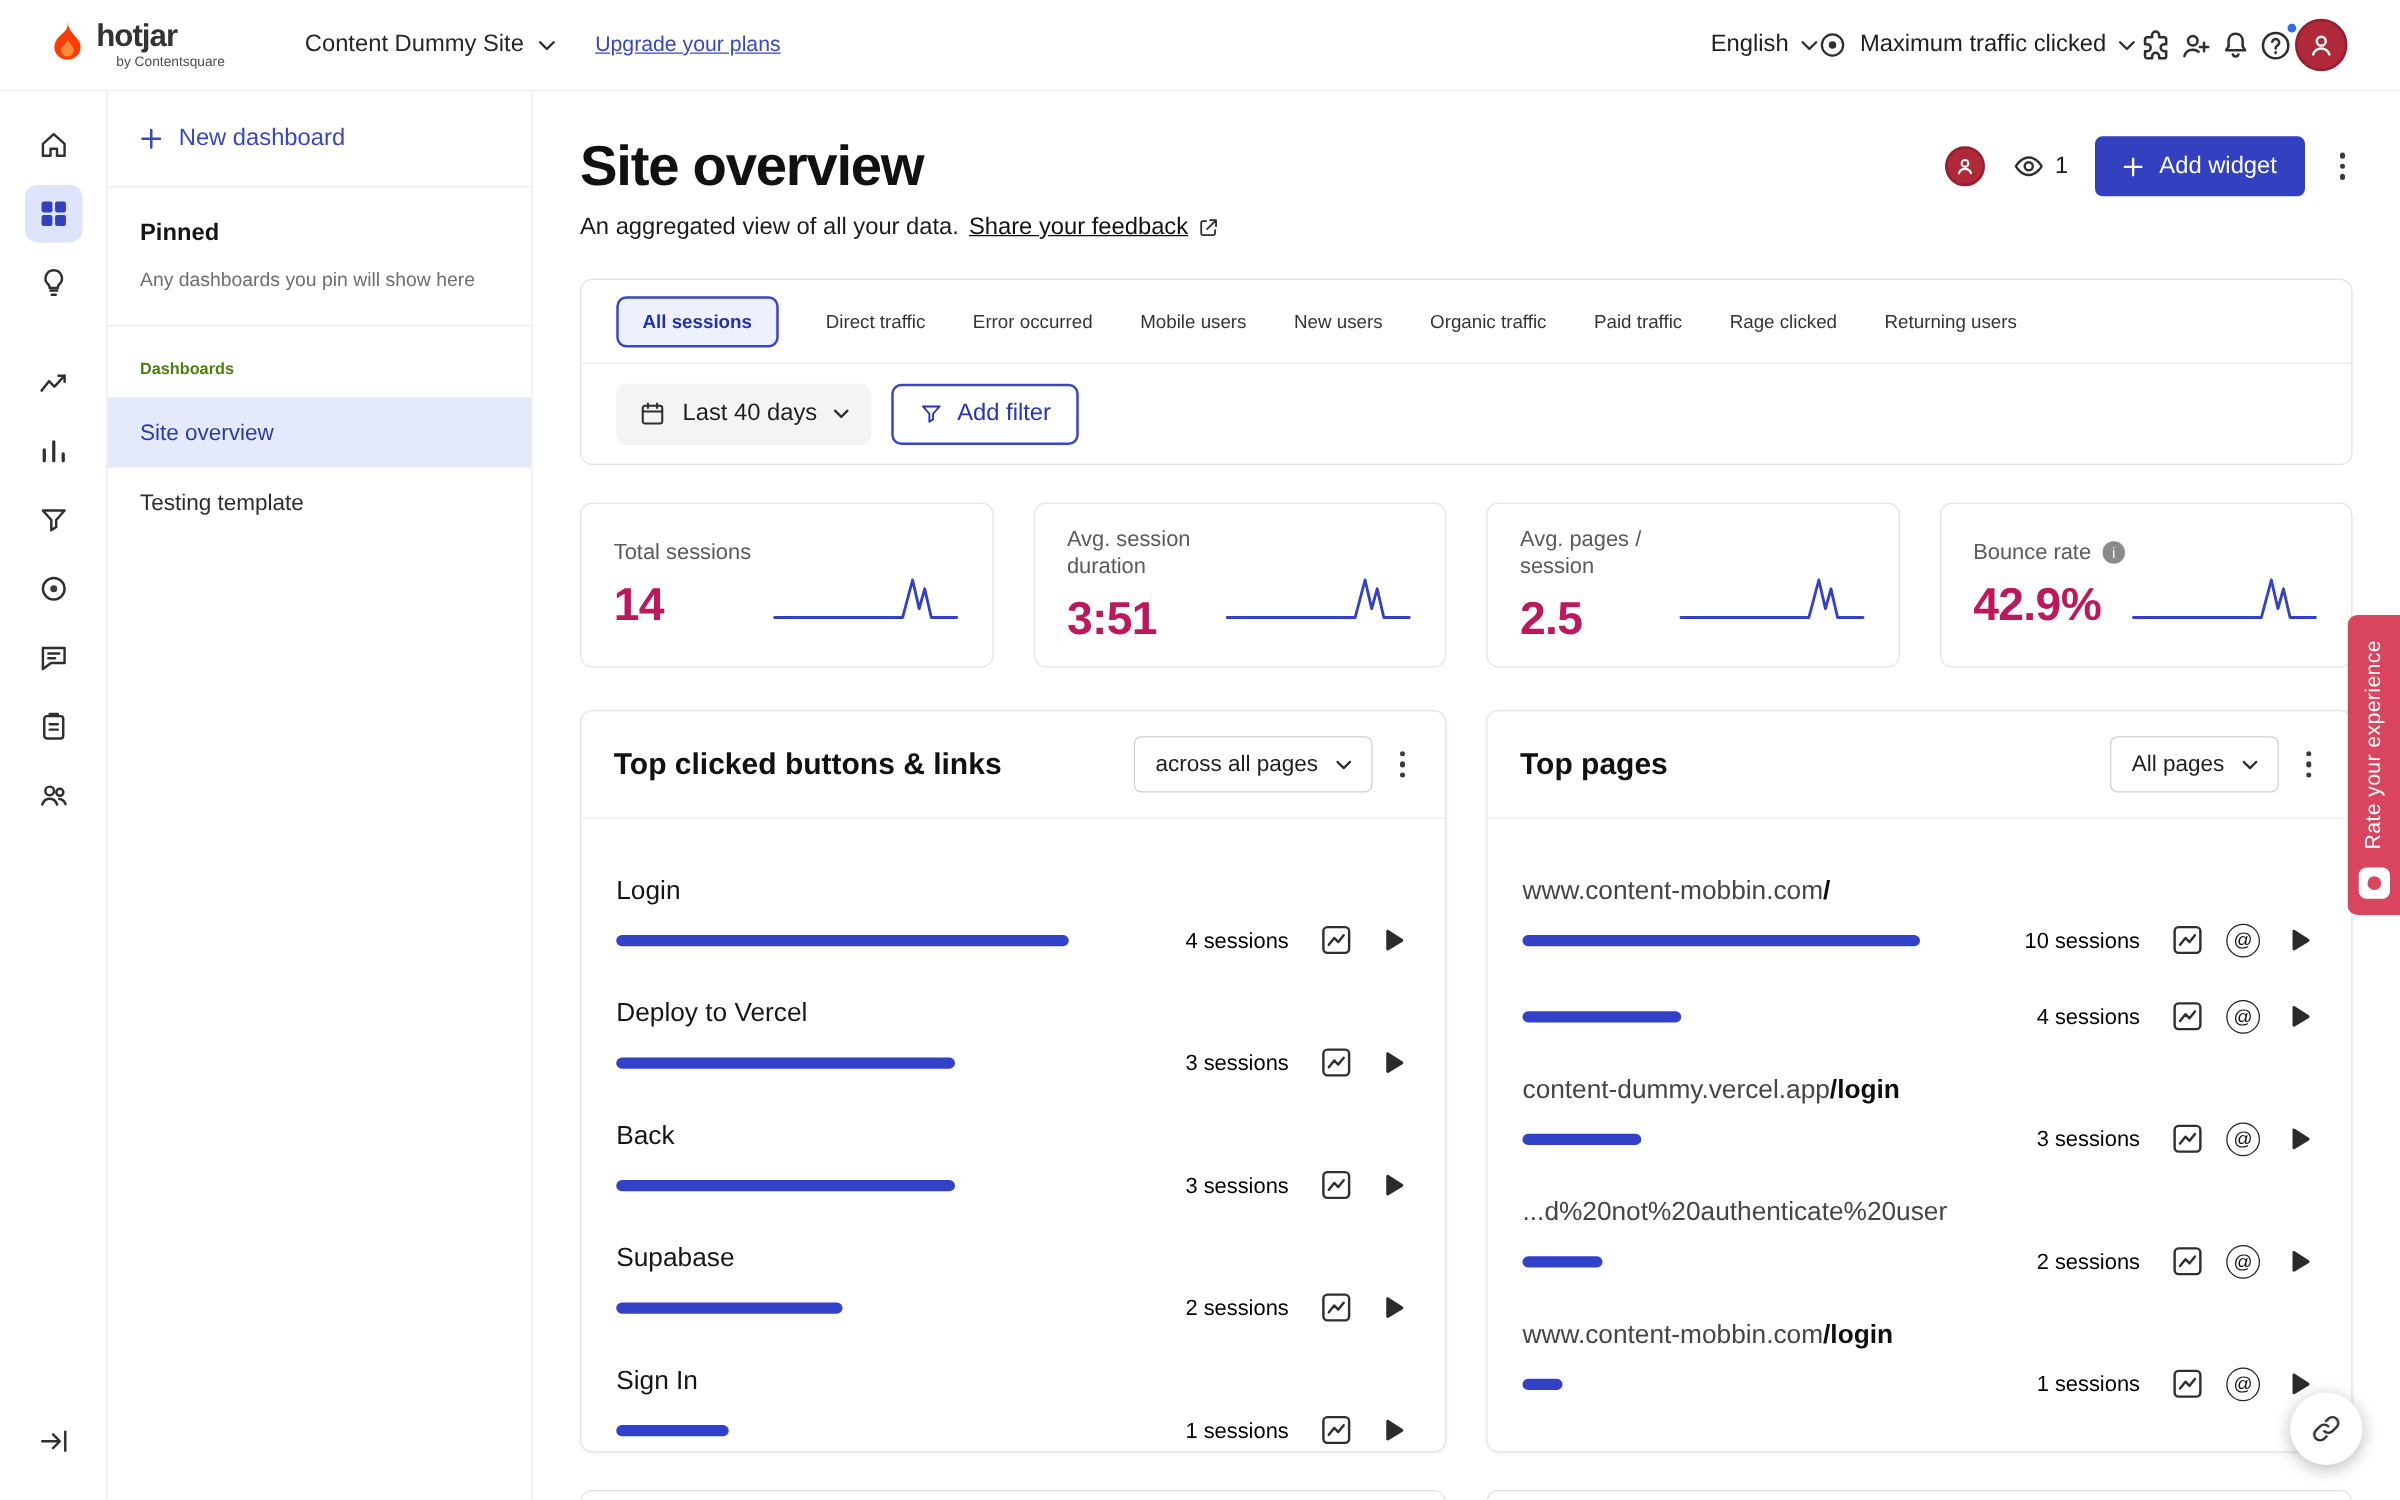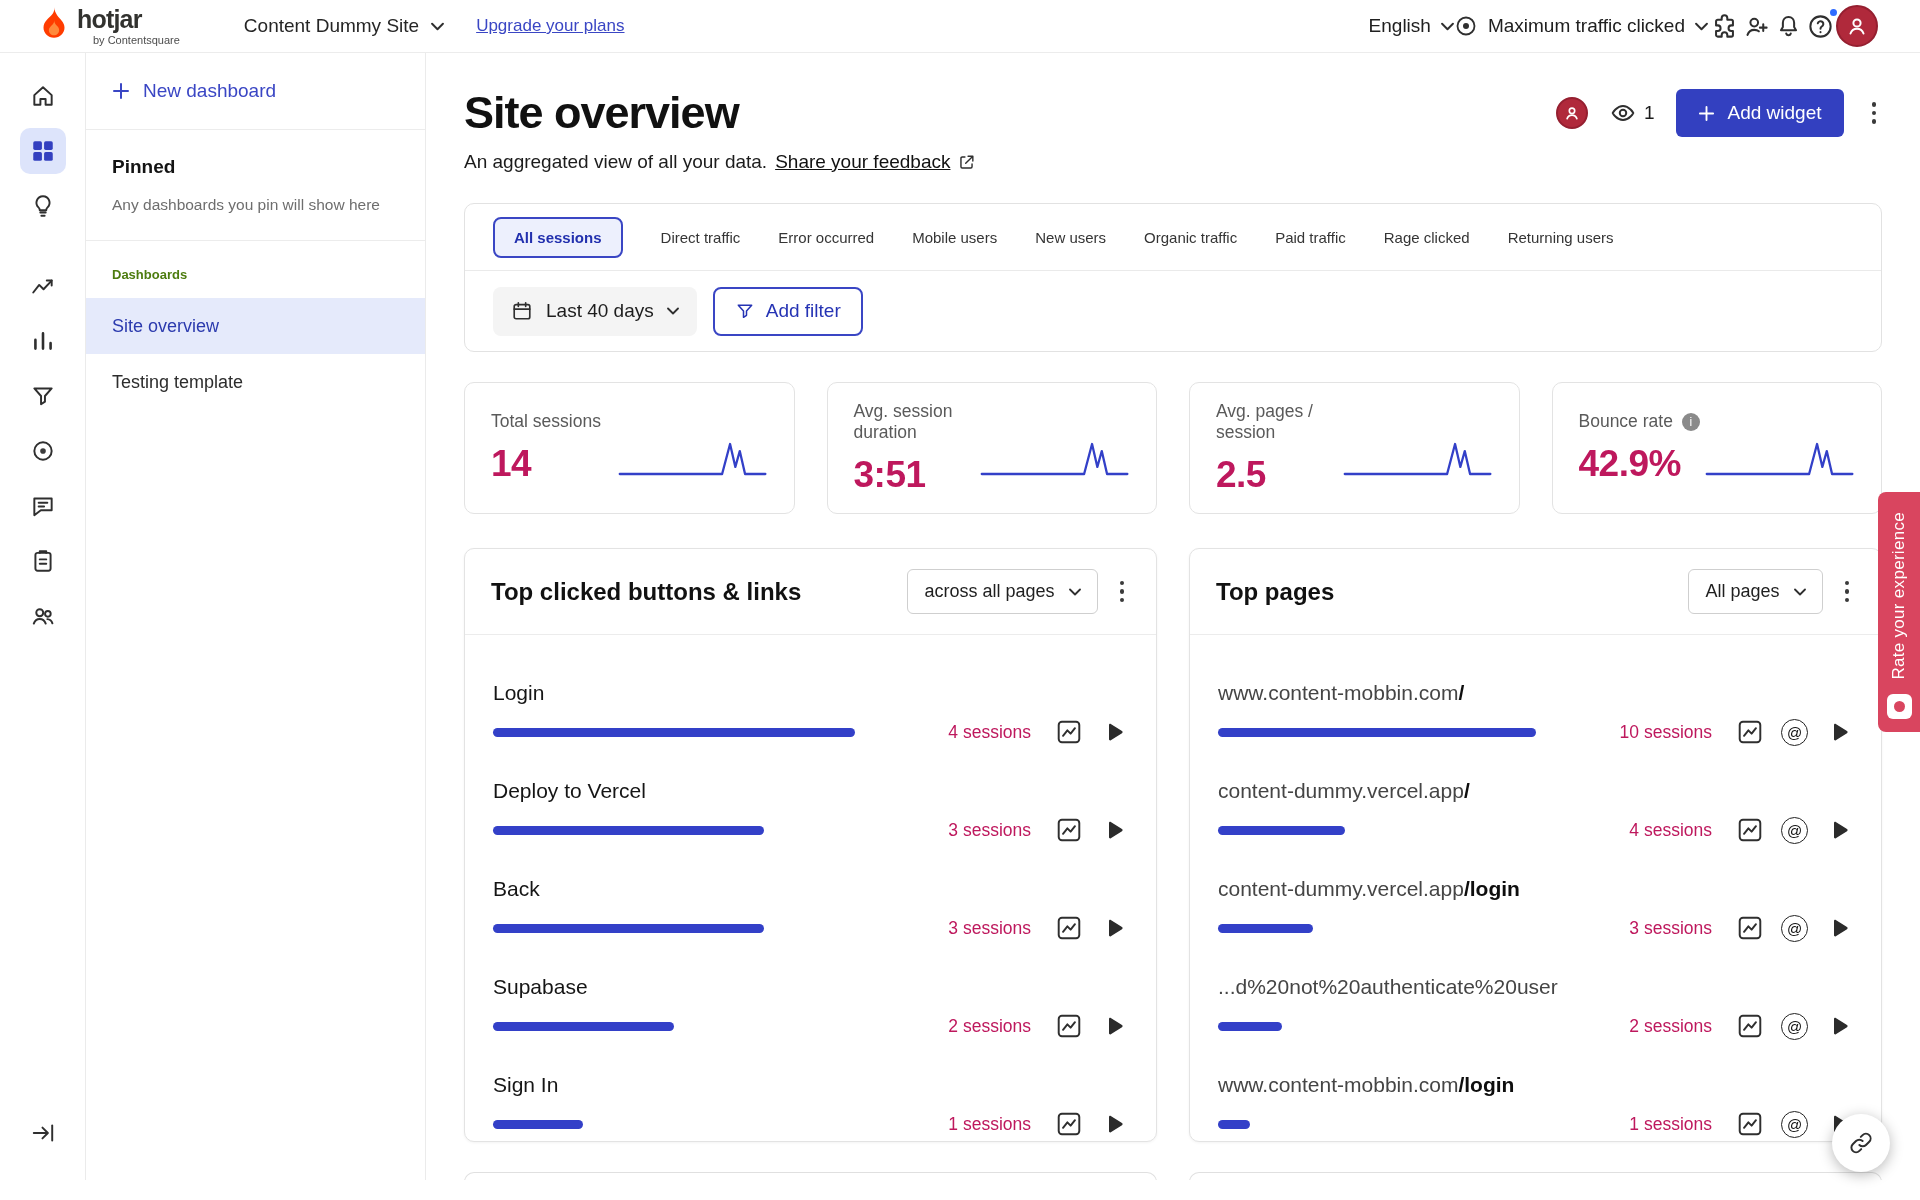--- a/index.html
+++ b/index.html
@@ -6,21 +6,21 @@
   html,body { margin:0; padding:0; }
   body {
     width:1920px; height:1200px; overflow:hidden;
     font-family:"Liberation Sans", sans-serif;
     background:#ffffff; color:#1a1a1a;
   }
   button { font-family:"Liberation Sans", sans-serif; cursor:pointer; }
   .sicon { stroke:#2f2f2f; fill:none; stroke-width:1.8; stroke-linecap:round; stroke-linejoin:round; }
 
   
-  .topbar { height:53px; display:flex; align-items:center; padding:0 42px 0 40px; border-bottom:1px solid #ececec; background:#fff; }
+  .topbar { height:73px; display:flex; align-items:center; padding:0 42px 0 40px; border-bottom:1px solid #ececec; background:#fff; }
   .logo { display:flex; align-items:flex-start; gap:9px; cursor:pointer; }
   .logo-text { display:flex; flex-direction:column; line-height:1; }
   .logo-name { font-size:25px; font-weight:bold; color:#32322f; letter-spacing:-0.8px; }
   .logo-sub { font-size:11px; color:#4d4d4d; margin-top:3px; margin-left:16px; }
   .site-selector { margin-left:64px; display:flex; align-items:center; gap:12px; font-size:19px; color:#262626; cursor:pointer; }
   .upgrade { margin-left:32px; font-size:17px; color:#3a46c4; text-decoration:underline; cursor:pointer; }
   .topbar-right { margin-left:auto; display:flex; align-items:center; }
   .lang, .coverage { display:flex; align-items:center; gap:10px; font-size:19px; color:#202020; cursor:pointer; }
   .top-icon { width:32px; height:32px; display:flex; align-items:center; justify-content:center; position:relative; background:none; border:none; padding:0; }
   .dot-blue { position:absolute; top:-3px; right:-3px; width:11px; height:11px; border-radius:50%; background:#2f6bff; border:2px solid #fff; }
@@ -82,21 +82,21 @@
   .widget-body { padding:46px 28px 0; }
   .data-row { margin-bottom:33px; }
   .row-label { font-size:21px; color:#151515; margin-bottom:13px; }
   .url-base { color:#454545; }
   .url-path { color:#0e0e0e; font-weight:bold; }
   .row-line { display:flex; align-items:center; }
   .bar-track { width:57%; }
   .widget--pages .bar-track { width:50%; }
   .bar-fill { height:9px; border-radius:5px; background:#3340c8; }
   .spacer { flex:1; }
-  .sessions { font-size:17.5px; color:#be185d; margin-right:24px; white-space:nowrap; }
+  .sessions { font-size:17.5px; color:#000000; margin-right:24px; white-space:nowrap; }
   .row-icons { display:flex; align-items:center; gap:17px; }
   .row-icon { width:28px; height:28px; display:flex; align-items:center; justify-content:center; background:none; border:none; padding:0; }
   .at-icon { width:27px; height:27px; border:1.8px solid #222; border-radius:50%; display:flex; align-items:center; justify-content:center; font-size:15px; color:#111; background:none; padding:0; }
 
   .next-row { margin-top:30px; display:flex; gap:32px; }
   .stub { flex:1; height:16px; border:1px solid #e0e0e0; border-bottom:none; border-radius:10px 10px 0 0; }
 
   
   .rate-tab { position:fixed; top:492px; right:0; width:42px; background:#d9455f; border-radius:8px 0 0 8px; display:flex; flex-direction:column; align-items:center; padding:20px 0 13px; gap:14px; cursor:pointer; }
   .rate-text { writing-mode:vertical-rl; transform:rotate(180deg); color:#fff; font-size:17px; letter-spacing:0.3px; }
@@ -582,21 +582,20 @@
                 <button class="row-icon">
                     <svg width="24" height="24" viewBox="0 0 24 24">
                       <path d="M7 4.8v14.4c0 .9 1 1.5 1.8 1L20 13.3c.8-.5.8-1.7 0-2.2L8.8 3.9C8 3.4 7 4 7 4.8z" fill="#2b2b2b"></path>
                     </svg>
                   </button>
               </div>
             </div>
           </div>
 
           <div class="data-row">
-            <div class="row-label"><span class="url-base">content-dummy.vercel.app</span><span class="url-path">/</span></div>
             <div class="row-line">
               <div class="bar-track">
                   <div class="bar-fill" style="width: 40%;"></div>
                 </div>
               <div class="spacer"></div>
               <div class="sessions">4 sessions</div>
               <div class="row-icons">
                 <button class="row-icon">
                     <svg class="sicon" width="26" height="26" viewBox="0 0 24 24">
                       <rect x="2.5" y="2.5" width="19" height="19" rx="3"></rect>

